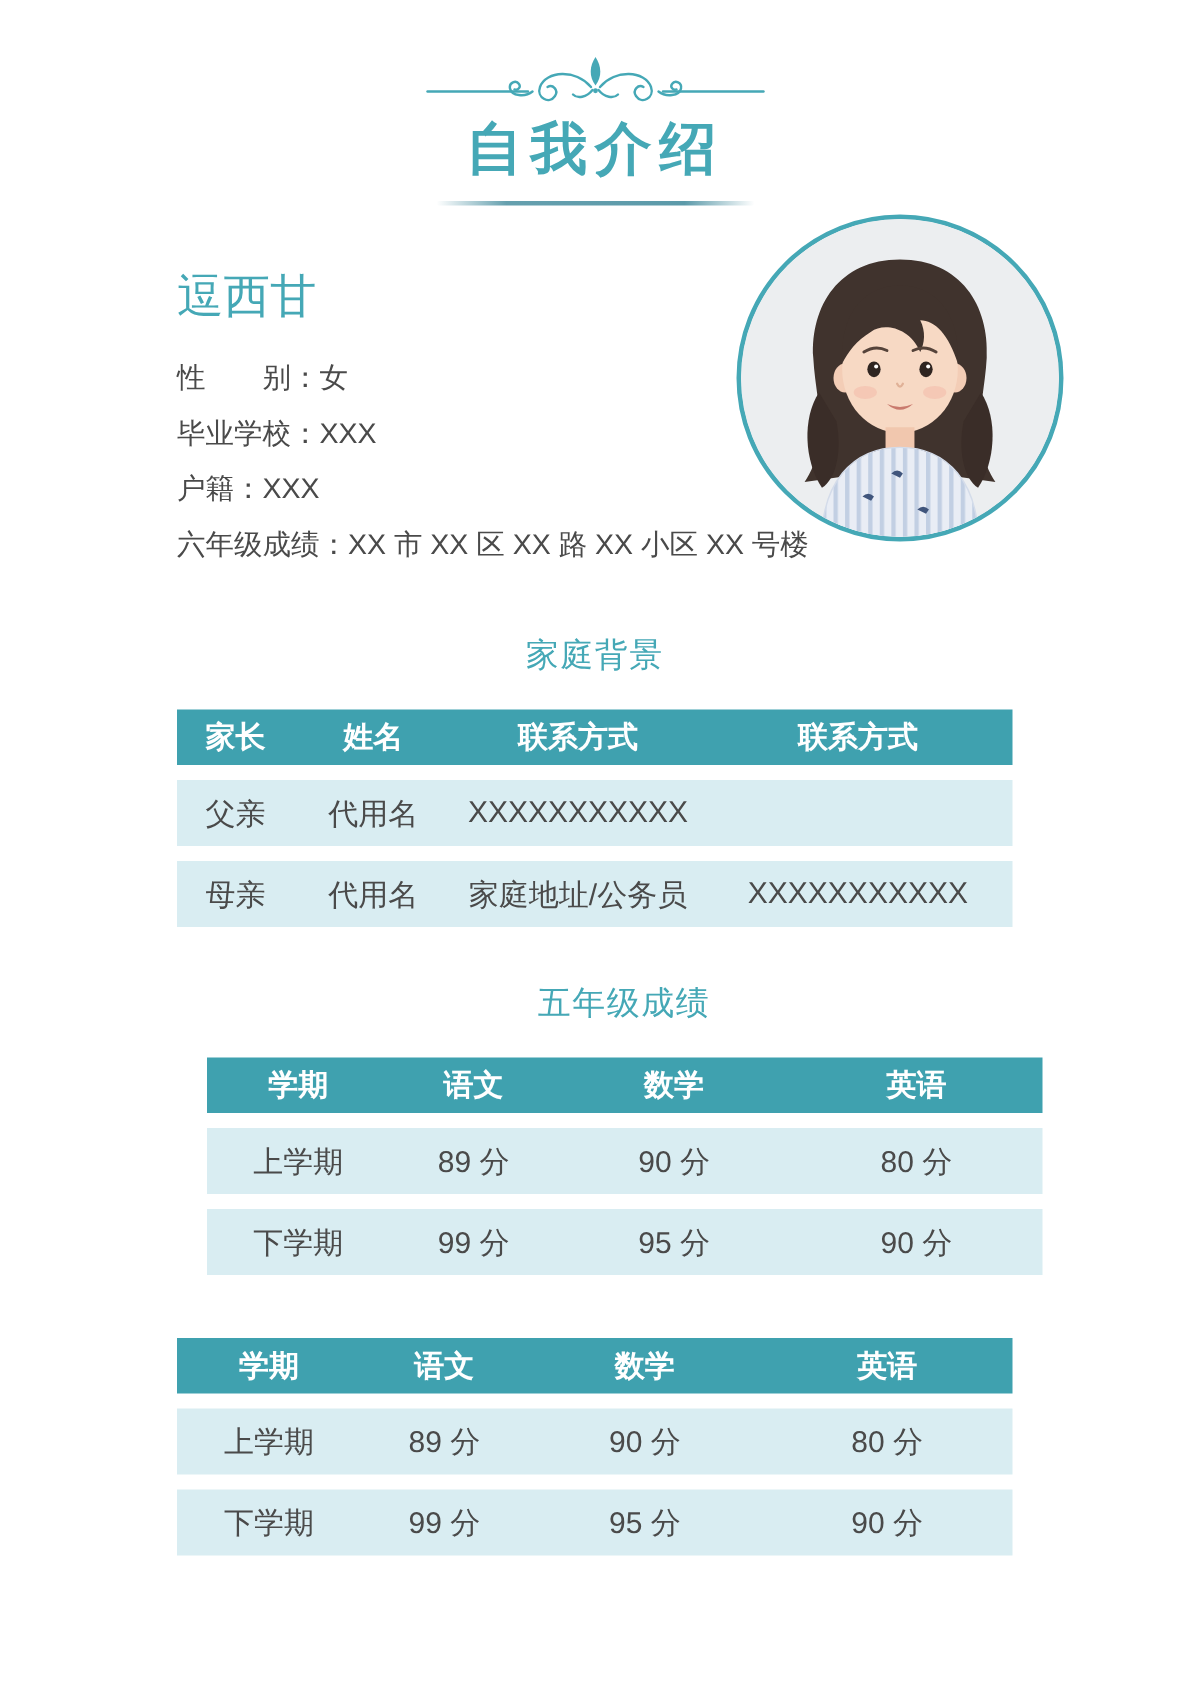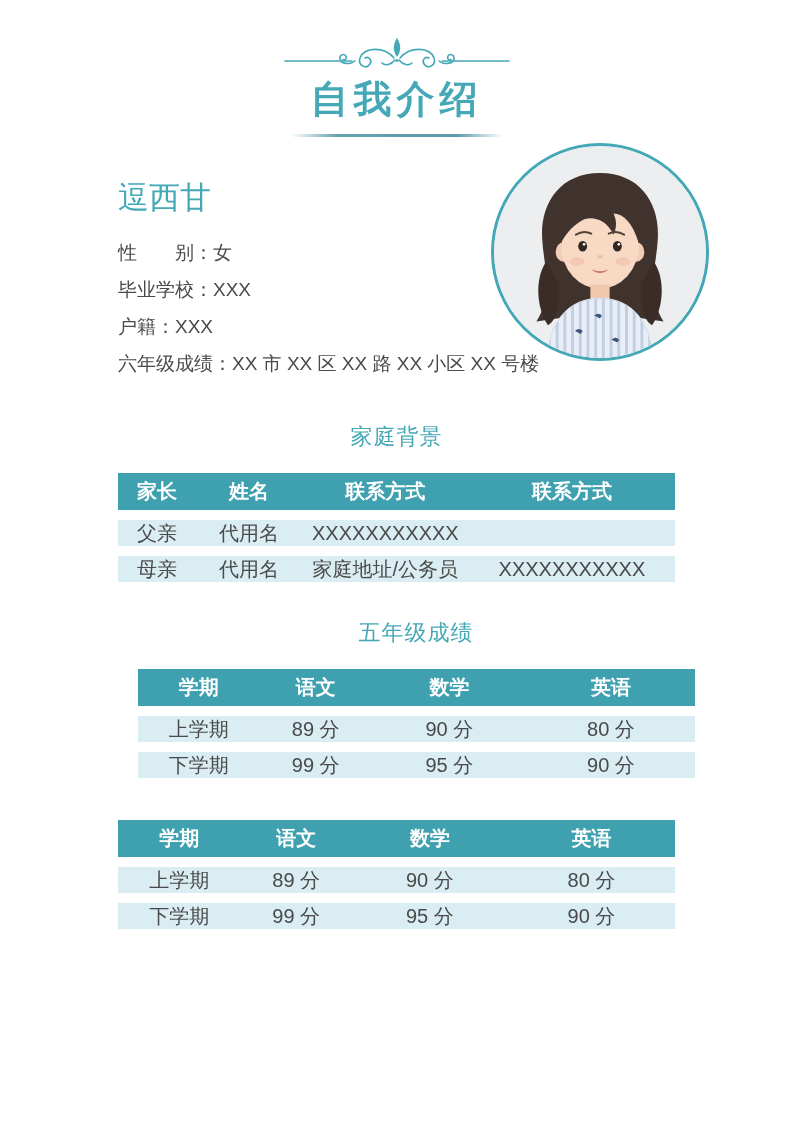--- a/index.html
+++ b/index.html
@@ -69,21 +69,21 @@
     letter-spacing: 1px;
   }
   .sec-family   { margin-top: 40px; }
   .sec-grade5   { margin-top: 36px; margin-left: 39px; }
   .sec-grade6   { margin-top: 42px; }
   .table { width: 557px; margin: 21px auto 0; font-size: 20px; }
   .trow {
     display: grid;
     align-items: center;
     text-align: center;
-    height: 26px;
+    height: 44px;
     background: var(--table-row-bg);
     margin-top: 10px;
     color: var(--text);
   }
   .trow.thead {
     height: 37px;
     margin-top: 0;
     background: var(--table-header-bg);
     color: #ffffff;
     font-weight: bold;

